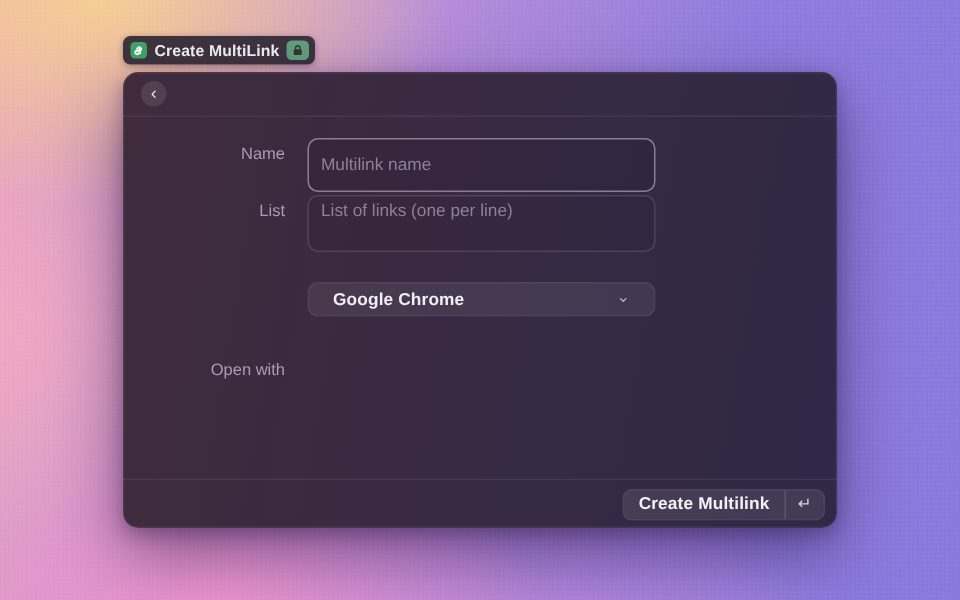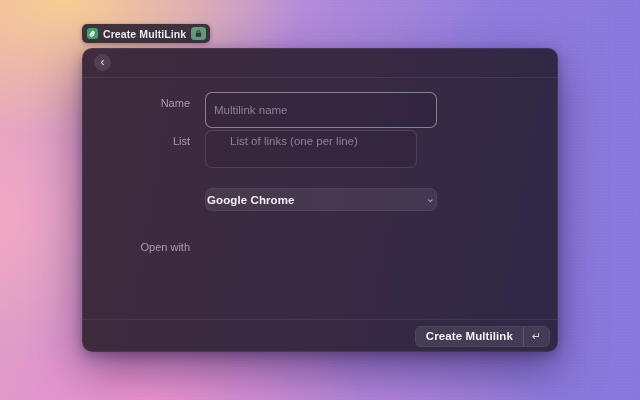--- a/index.html
+++ b/index.html
@@ -73,34 +73,34 @@
   .name-input {
     width:232px; height:23px; border-radius:7px;
     background:rgba(20,10,25,.10);
     border:1px solid rgba(255,255,255,.42);
     color:#f2eef5; font-size:11.5px; padding:17px 8px;
     font-family:inherit; outline:none; caret-color:#fff;
   }
   .name-input::placeholder { color:#8d8198; }
 
   .links-area {
-    width:212px; height:38px; border-radius:7px; resize:none;
+    width:232px; height:38px; border-radius:7px; resize:none;
     background:rgba(20,10,25,.08);
     border:1px solid rgba(255,255,255,.13);
-    color:#f2eef5; font-size:11.5px; padding:4px 24px;
+    color:#f2eef5; font-size:11.5px; padding:4px 8px;
     font-family:inherit; outline:none;
   }
   .links-area::placeholder { color:#8d8198; }
 
   .dropdown {
     width:232px; height:23px; border-radius:7px;
     background:rgba(255,255,255,.07);
     border:1px solid rgba(255,255,255,.06);
     display:flex; align-items:center; justify-content:space-between;
-    padding:0 1px; cursor:pointer;
+    padding:0 16px; cursor:pointer;
   }
   .dropdown-value { color:#f2eef5; font-size:11.5px; font-weight:bold; letter-spacing:.1px; }
   .chevron-down { color:#b3a9bd; font-size:11px; line-height:0; transform:translateY(-2px); }
 
   
   .win-footer {
     position:absolute; left:0; right:0; bottom:0; height:33px;
     border-top:1px solid rgba(255,255,255,.07);
     display:flex; align-items:center; justify-content:flex-end;
     padding:0 8px; border-radius:0 0 10px 10px;

